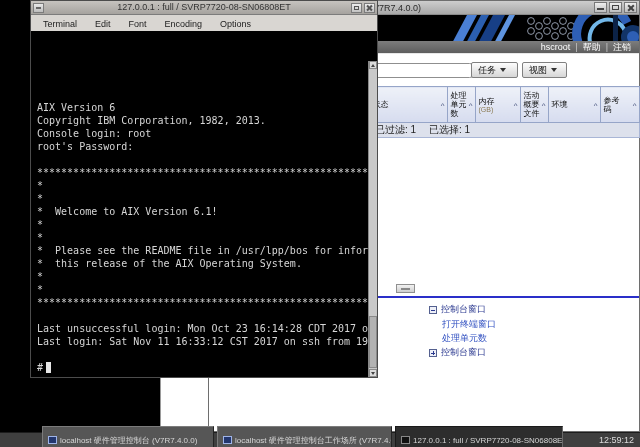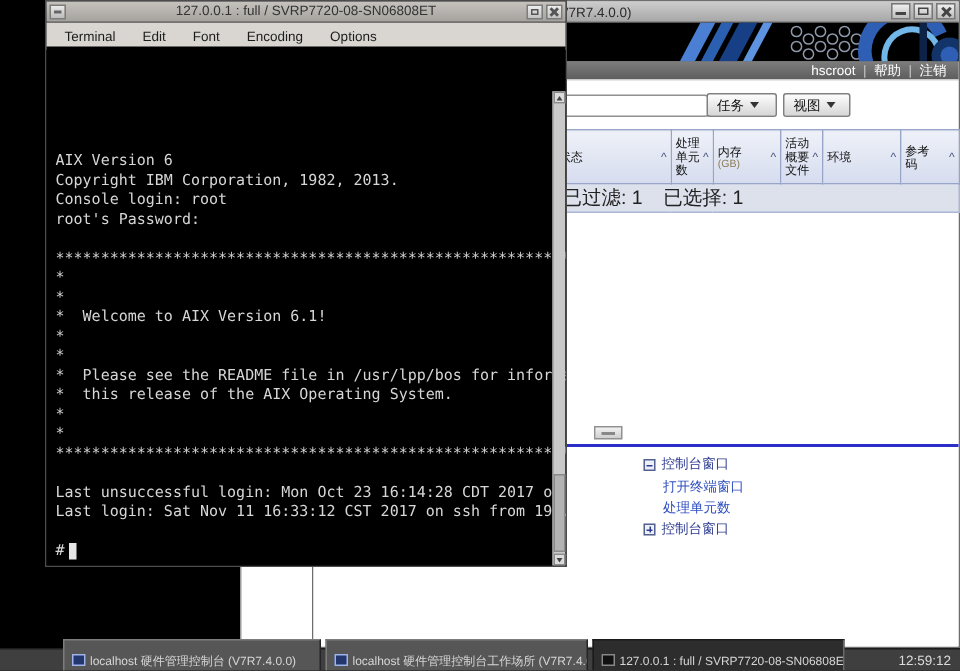--- a/index.html
+++ b/index.html
@@ -53,21 +53,21 @@
   .grid th.narrow .hlab { width:19px; }
   .grid th .sub { display:block; padding-left:3px; color:#8a7a54; font-size:7px; }
   .grid th .sort { position:absolute; right:2px; top:50%; transform:translateY(-50%);
                    color:#44507a; font-size:8px; }
   .grid td { border:1px solid #a9b6d6; border-left:none; height:13px; padding:0 3px;
              background:#c6d6f4; font-size:9px; color:#1a1a1a; white-space:nowrap; overflow:hidden; }
   .grid td.num { text-align:right; }
   .grid td .rowlink { color:#2b45c4; text-decoration:none; }
   .grid td.c-status { text-align:center; }
   .grid tr.footer td { background:#dde1ec; border:1px solid #a9b6d6; border-left:none;
-                       color:#222; font-size:13px; }
+                       color:#222; font-size:10px; }
   .grid tr.footer .ftxt { padding-left:163px; display:block; }
   .grid tr.footer .ftxt span { margin-right:10px; }
 
   .handle-btn { position:absolute; left:187px; top:230px; width:19px; height:9px;
                 background:linear-gradient(#f2f2f2,#cfcfcf); border:1px solid #909090; }
   .handle-btn i { position:absolute; left:4px; right:4px; top:3px; height:2px; background:#888; }
   .blue-rule { position:absolute; left:0; right:0; top:242px; height:2px; background:#2a2fc9; }
 
   .links { position:absolute; left:220px; top:249px; font-size:9px; color:#2c3a90; }
   .links .sect { display:flex; align-items:center; gap:4px; margin-bottom:2px; color:#2c3a90; }

